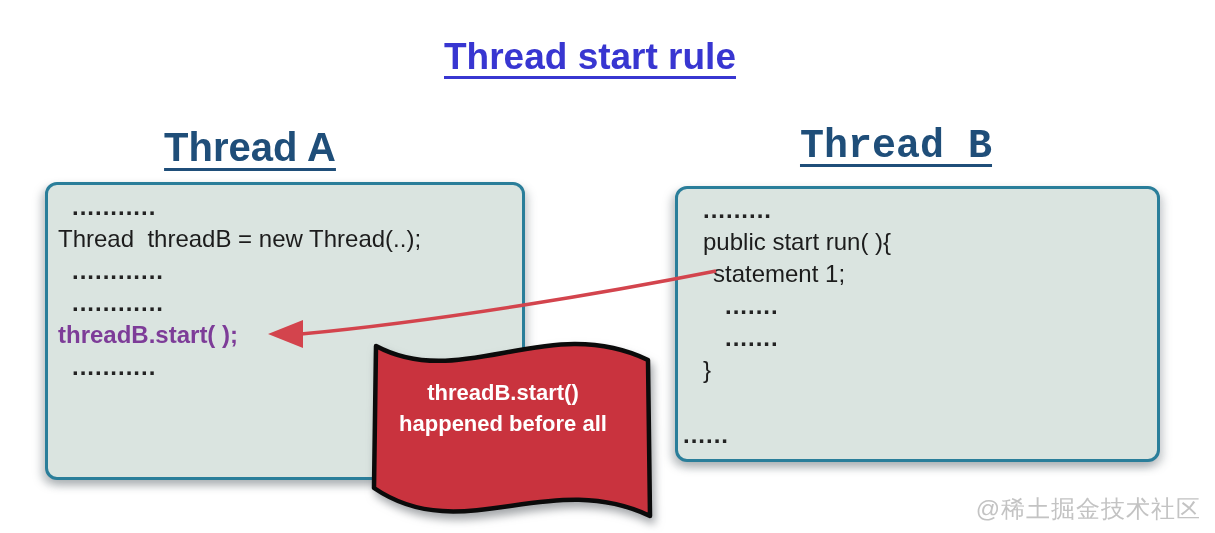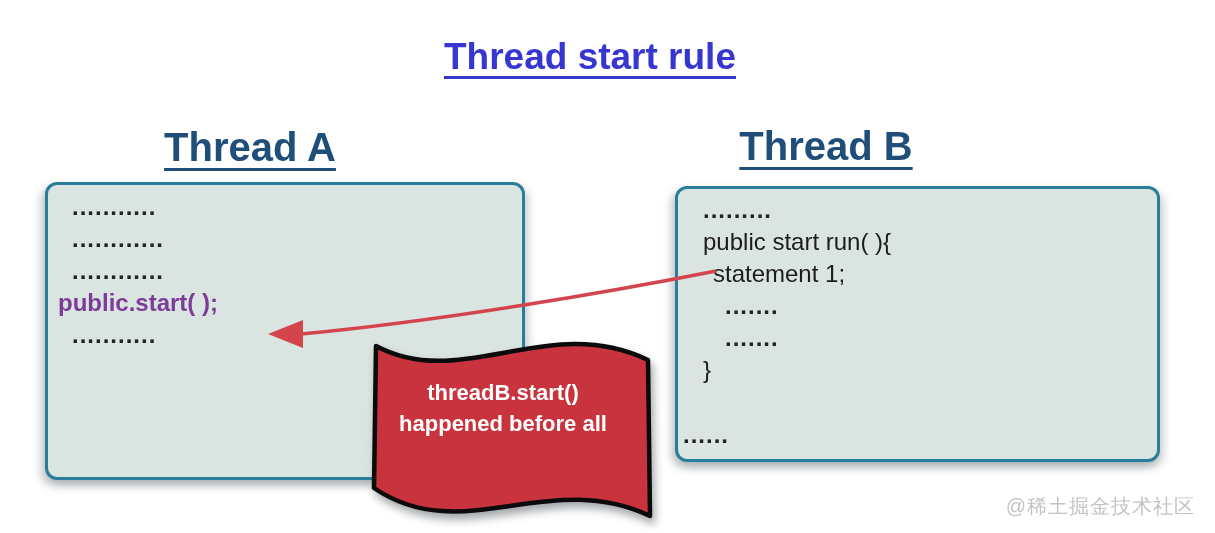--- a/index.html
+++ b/index.html
@@ -31,21 +31,21 @@
     width: 240px;
     text-align: center;
     font-size: 40px;
     font-weight: bold;
     color: #1f4e79;
     text-decoration: underline;
     text-decoration-thickness: 3px;
     text-underline-offset: 7px;
   }
   .heading-a { left: 130px; top: 125px; }
-  .heading-b { left: 706px; top: 124px; }
+  .heading-b { left: 776px; top: 124px; font-family: Liberation Mono, monospace; }
 
   .box {
     position: absolute;
     background: #dae4e0;
     border: 3px solid #2a7e9a;
     border-radius: 12px;
     box-shadow: -4px 5px 8px rgba(110,120,125,.40), 4px 5px 8px rgba(110,120,125,.30);
     box-sizing: border-box;
   }
   .box-a { left: 45px; top: 182px; width: 480px; height: 298px; padding: 6px 0 0 10px; }
@@ -93,41 +93,42 @@
     left: 379px; top: 377px; width: 248px;
     text-align: center;
     font-size: 22px;
     font-weight: bold;
     color: #ffffff;
     line-height: 31px;
   }
 
   .watermark {
     position: absolute;
-    right: 20px; top: 493px;
-    font-size: 20px;
+    right: 14px; top: 493px;
+    font-size: 24px;
     color: #c3c3c3;
     letter-spacing: 1px;
   }
 </style>
 </head>
 <body>
 
 <div class="canvas">
 
   <h1 class="title">Thread start rule</h1>
 
   <h2 class="heading heading-a">Thread A</h2>
   <h2 class="heading heading-b">Thread B</h2>
 
   <div class="box box-a">
     <div class="line dots ml">...........</div>
+    <div class="line code">Thread  threadB = new Thread(..);</div>
     <div class="line dots ml">............</div>
     <div class="line dots ml">............</div>
-    <div class="line code highlight">public.start( );</div>
+    <div class="line code highlight">threadB.start( );</div>
     <div class="line dots ml">...........</div>
   </div>
 
   <div class="box box-b">
     <div class="line dots">.........</div>
     <div class="line code">public start run( ){</div>
     <div class="line code ind-s">statement 1;</div>
     <div class="line dots ind-d">.......</div>
     <div class="line dots ind-d">.......</div>
     <div class="line code">}</div>

